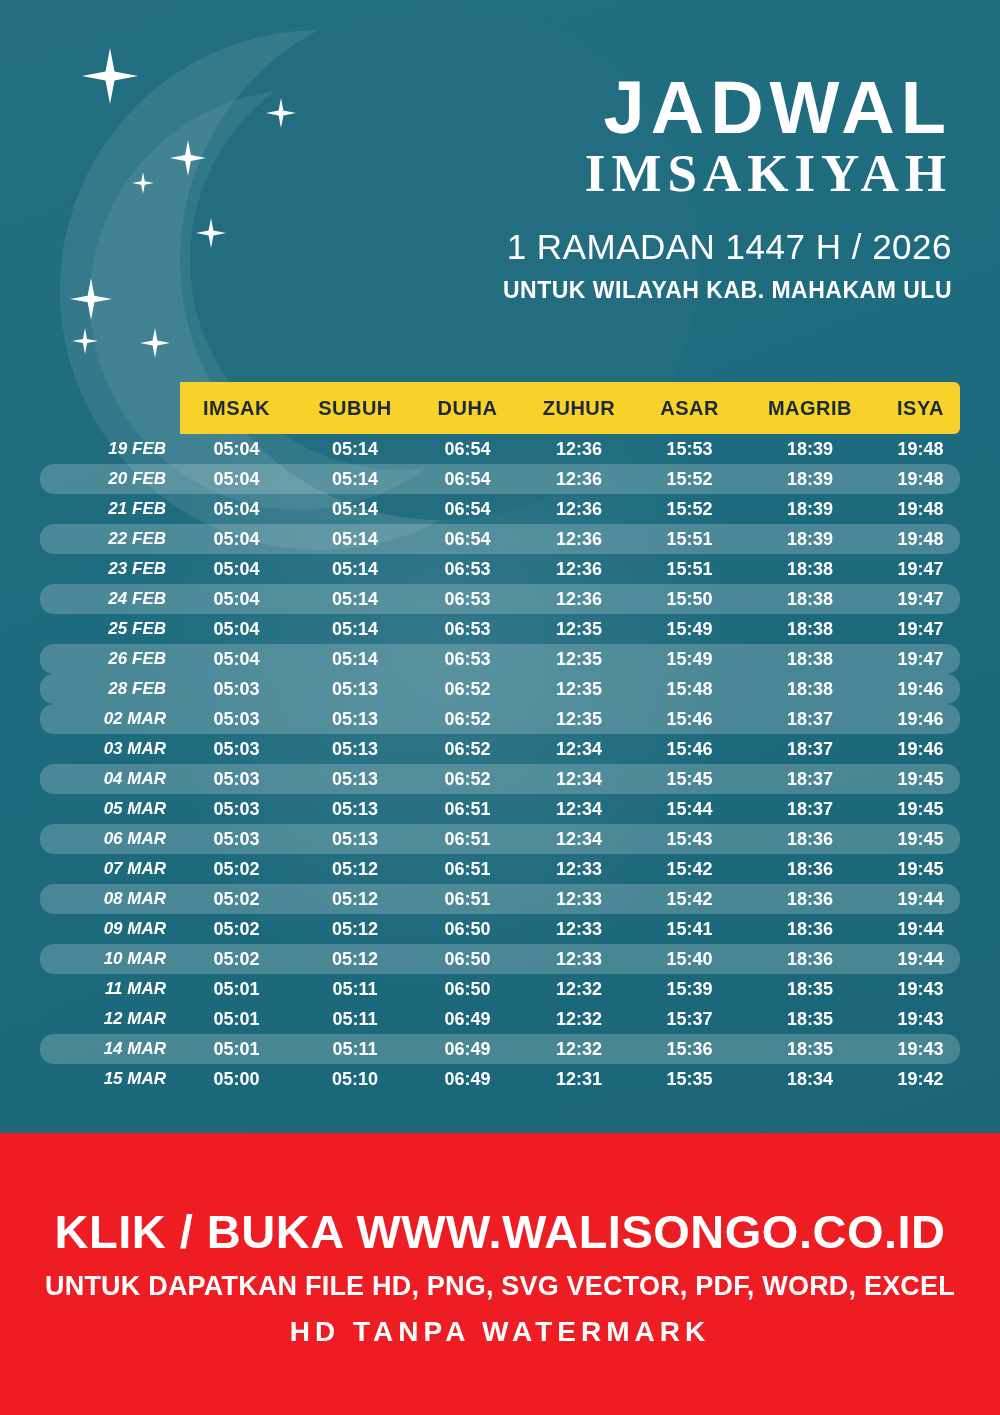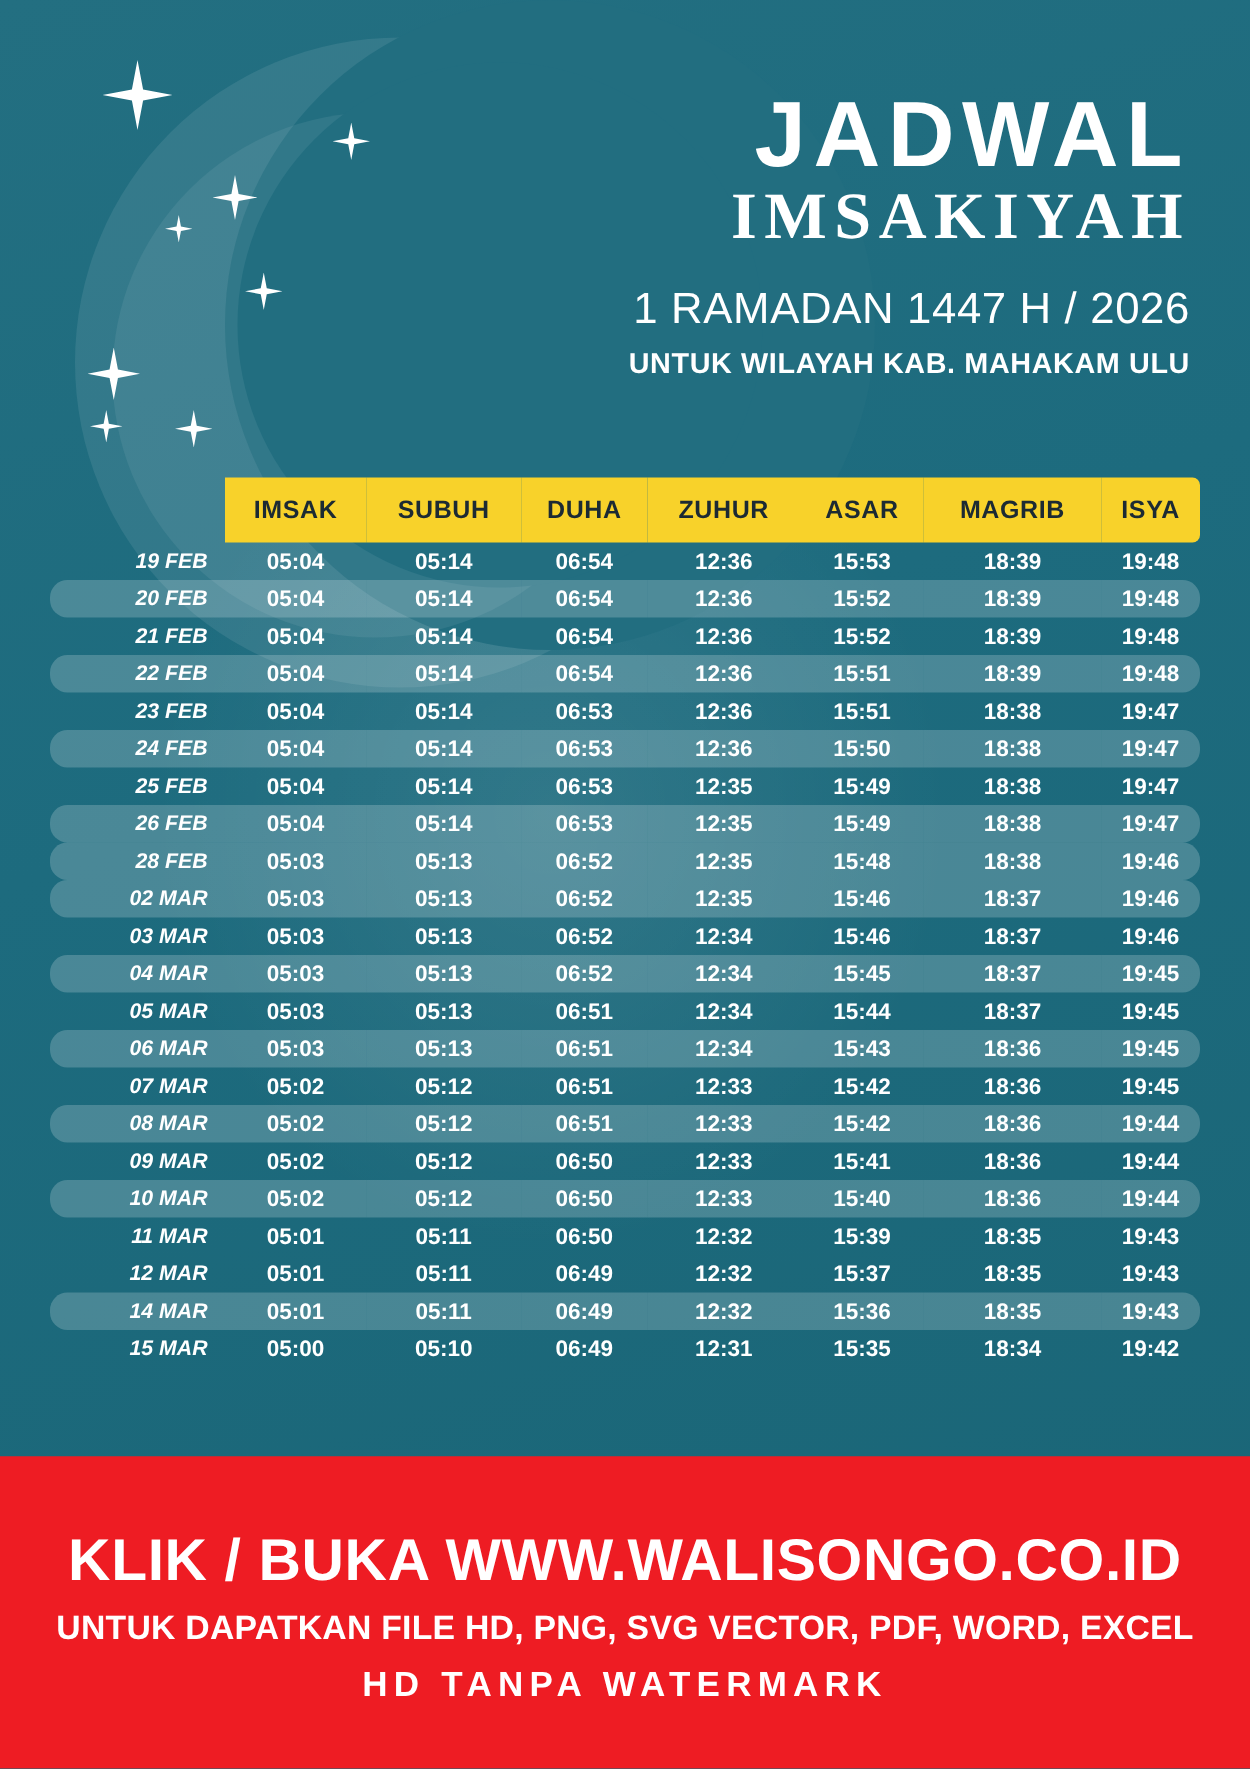--- a/index.html
+++ b/index.html
@@ -103,21 +103,21 @@
     width:140px;
     color:#ffffff;
     font-style:italic;
   }
   tbody tr.alt td { background:rgba(255,255,255,0.20); }
   tbody tr.alt td.date:first-child { border-radius:14px 0 0 14px; }
   tbody tr.alt td:last-child { border-radius:0 14px 14px 0; }
 
   
   .footer {
-    position:absolute; left:0; bottom:0; width:1000px; height:250px;
+    position:absolute; left:0; bottom:0; width:1000px; height:282px;
     background:#ee1c23;
     display:flex; flex-direction:column; align-items:center; justify-content:center;
     padding-top:6px;
   }
   .f1 { color:#fff; font-size:47px; font-weight:700; letter-spacing:0.5px; line-height:1.1; }
   .f2 { color:#fff; font-size:27px; font-weight:700; margin-top:14px; letter-spacing:0.2px; }
   .f3 { color:#fff; font-size:28px; font-weight:700; margin-top:14px; letter-spacing:5px; }
 </style>
 </head>
 <body>

